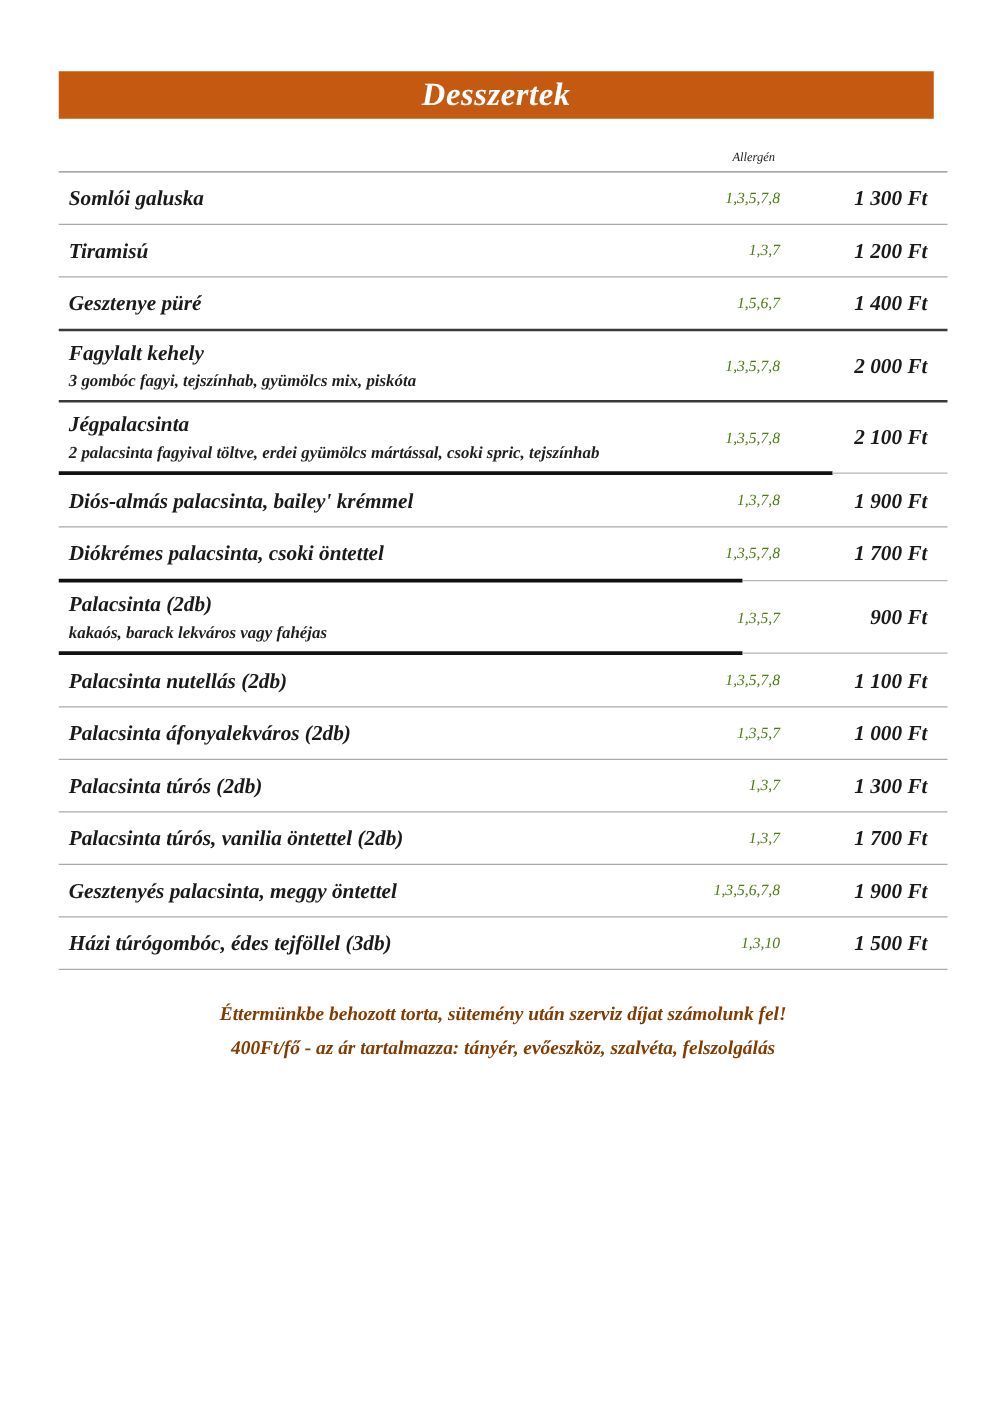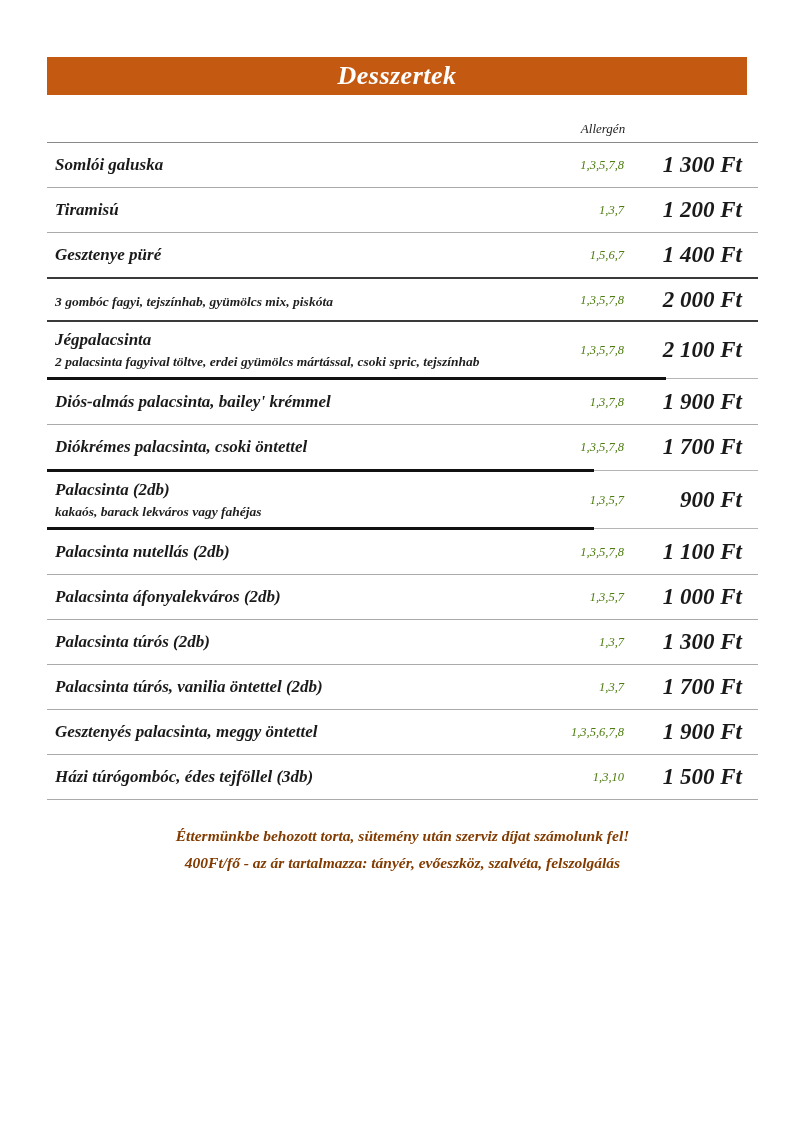--- a/index.html
+++ b/index.html
@@ -35,21 +35,21 @@
   }
   .allergen-head-row {
     display: flex;
     justify-content: flex-end;
     padding-bottom: 5px;
   }
   .allergen-head {
     width: 100px;
     text-align: center;
     font-style: italic;
-    font-size: 13px;
+    font-size: 10px;
     color: #222;
   }
   .price-spacer { width: 105px; }
   .row {
     display: flex;
     align-items: center;
     padding: 9px 0;
     min-height: 41px;
     gap: 27px;
   }
@@ -73,21 +73,21 @@
     text-align: right;
     font-style: italic;
     font-size: 12.5px;
     color: #4d7c0f;
     padding-right: 2px;
   }
   .cell-price {
     width: 105px;
     flex: 0 0 auto;
     text-align: right;
-    font-size: 23px;
+    font-size: 17px;
     font-weight: bold;
     font-style: italic;
     padding-right: 16px;
     white-space: nowrap;
   }
   
   .divider { width: 711px; position: relative; }
   .divider.thin { border-bottom: 1px solid #aaaaaa; }
   .divider.head { border-bottom: 1px solid #8a8a8a; }
   .divider.dark { border-bottom: 2px solid #3a3a3a; }
@@ -170,20 +170,21 @@
       </div>
       <div class="cell-allergen">1,5,6,7</div>
       <div class="cell-price">1 400 Ft</div>
     </div>
     <div class="divider dark"></div>
   </div>
 
   <div>
     <div class="row has-desc">
       <div class="cell-name">
+        <div class="item-name">Fagylalt kehely</div>
         <div class="item-desc">3 gombóc fagyi, tejszínhab, gyümölcs mix, piskóta</div>
       </div>
       <div class="cell-allergen">1,3,5,7,8</div>
       <div class="cell-price">2 000 Ft</div>
     </div>
     <div class="divider dark"></div>
   </div>
 
   <div>
     <div class="row has-desc">

